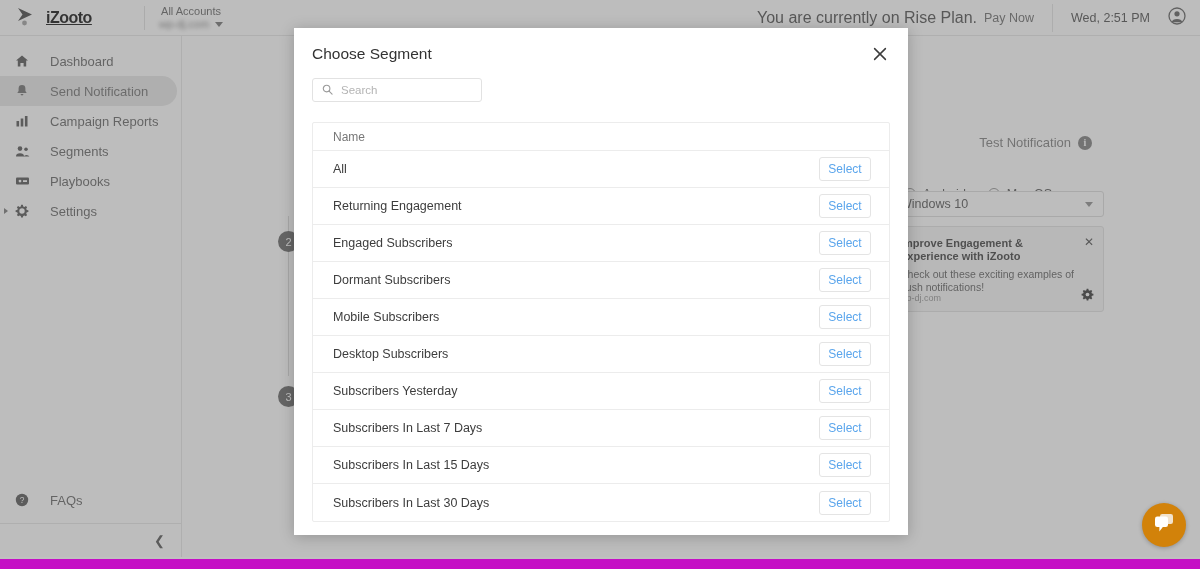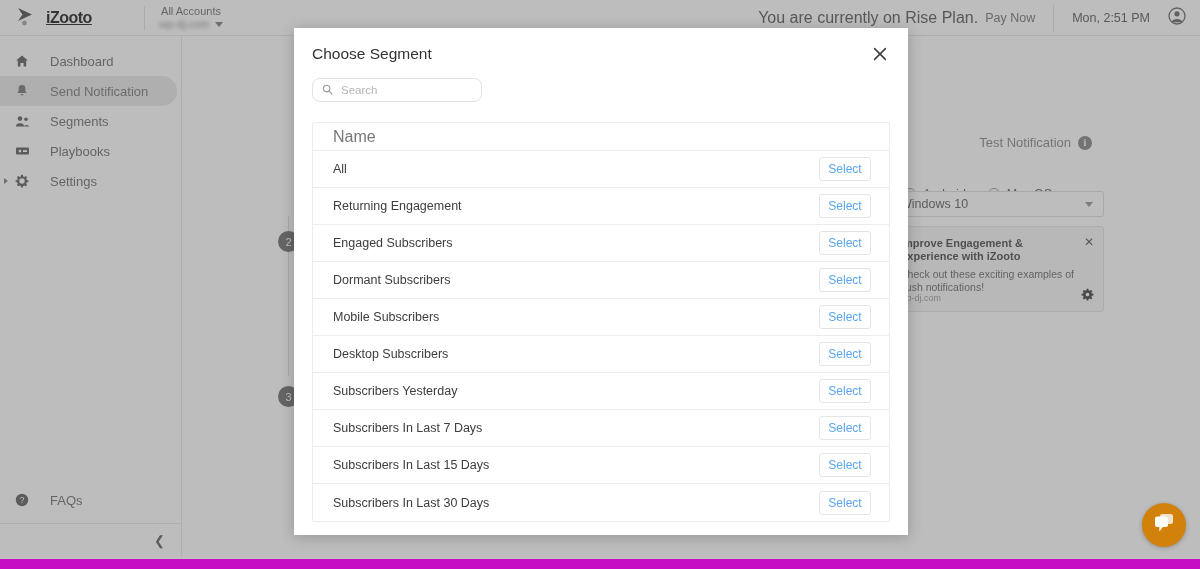--- a/index.html
+++ b/index.html
@@ -194,39 +194,39 @@
     height: 48px; display: flex; align-items: center;
     padding-top: 4px;
   }
   .modal-title { font-size: 15.5px; color: #333333; }
   .modal-close {
     margin-left: auto; cursor: pointer;
     width: 20px; height: 20px; display: flex; align-items: center; justify-content: center;
   }
   .search-box {
     width: 170px; height: 24px;
-    border: 1px solid #e2e2e2; border-radius: 8px;
+    border: 1px solid #e2e2e2; border-radius: 3px;
     display: flex; align-items: center; gap: 6px;
     padding: 0 9px; margin-top: 2px;
   }
   .search-box input {
     border: none; outline: none; background: transparent;
     font-size: 11.5px; color: #555; width: 100%;
     font-family: "Liberation Sans", sans-serif;
   }
   .search-box input::placeholder { color: #b4b4b4; }
   .seg-table {
     margin-top: 20px;
     border: 1px solid #ececec;
     border-radius: 2px;
   }
   .seg-head {
     height: 28px; display: flex; align-items: center;
     padding-left: 20px;
-    font-size: 16px; color: #777777;
+    font-size: 12px; color: #777777;
     border-bottom: 1px solid #ececec;
   }
   .seg-row {
     height: 37px; display: flex; align-items: center;
     padding: 0 18px 0 20px;
     border-bottom: 1px solid #ececec;
   }
   .seg-row:last-child { border-bottom: none; }
   .seg-name { font-size: 12.5px; color: #3d3d3d; }
   .seg-select {
@@ -262,21 +262,21 @@
         <span class="acct-label">All Accounts</span>
         <span class="acct-row">
           <span class="acct-name">wp-dj.com</span>
           <span class="caret-sm"></span>
         </span>
       </div>
       <div class="topbar-right">
         <span class="plan-text">You are currently on Rise Plan.</span>
         <span class="pay-now">Pay Now</span>
         <span class="top-sep"></span>
-        <span class="clock">Mon, 2:51 PM</span>
+        <span class="clock">Wed, 2:51 PM</span>
         <span class="avatar-ic">
           <svg width="18" height="18" viewBox="0 0 18 18">
             <circle cx="9" cy="9" r="8" fill="none" stroke="#555" stroke-width="1.3"></circle>
             <circle cx="9" cy="6.8" r="2.6" fill="#555"></circle>
             <path d="M3.6 15.2 a5.6 4.4 0 0 1 10.8 0" fill="#555"></path>
           </svg>
         </span>
       </div>
     </div>
 
@@ -295,20 +295,30 @@
         <div class="nav-item active">
           <span class="nav-ic">
             <svg width="14" height="14" viewBox="0 0 14 14">
               <path d="M7 1 a3.4 3.4 0 0 1 3.4 3.4 v2.6 l1.3 2.1 H2.3 l1.3-2.1 V4.4 A3.4 3.4 0 0 1 7 1 Z" fill="#2f6fc4"></path>
               <path d="M5.6 10 a1.4 1.4 0 0 0 2.8 0 Z" fill="#2f6fc4"></path>
             </svg>
           </span>
           <span>Send Notification</span>
         </div>
 
+        <div class="nav-item">
+          <span class="nav-ic">
+            <svg width="14" height="14" viewBox="0 0 14 14">
+              <rect x="1.5" y="7" width="2.6" height="5.5" fill="#4a4a4a"></rect>
+              <rect x="5.7" y="4.5" width="2.6" height="8" fill="#4a4a4a"></rect>
+              <rect x="9.9" y="2" width="2.6" height="10.5" fill="#4a4a4a"></rect>
+            </svg>
+          </span>
+          <span>Campaign Reports</span>
+        </div>
 
         <div class="nav-item">
           <span class="nav-ic">
             <svg width="15" height="14" viewBox="0 0 15 14">
               <circle cx="5" cy="4.6" r="2.3" fill="#4a4a4a"></circle>
               <circle cx="11" cy="5.2" r="1.8" fill="#4a4a4a"></circle>
               <path d="M1 12.4 a4 3.2 0 0 1 8 0 Z" fill="#4a4a4a"></path>
               <path d="M8.6 12.4 a3.2 2.6 0 0 1 5.8 0 Z" fill="#4a4a4a"></path>
             </svg>
           </span>

